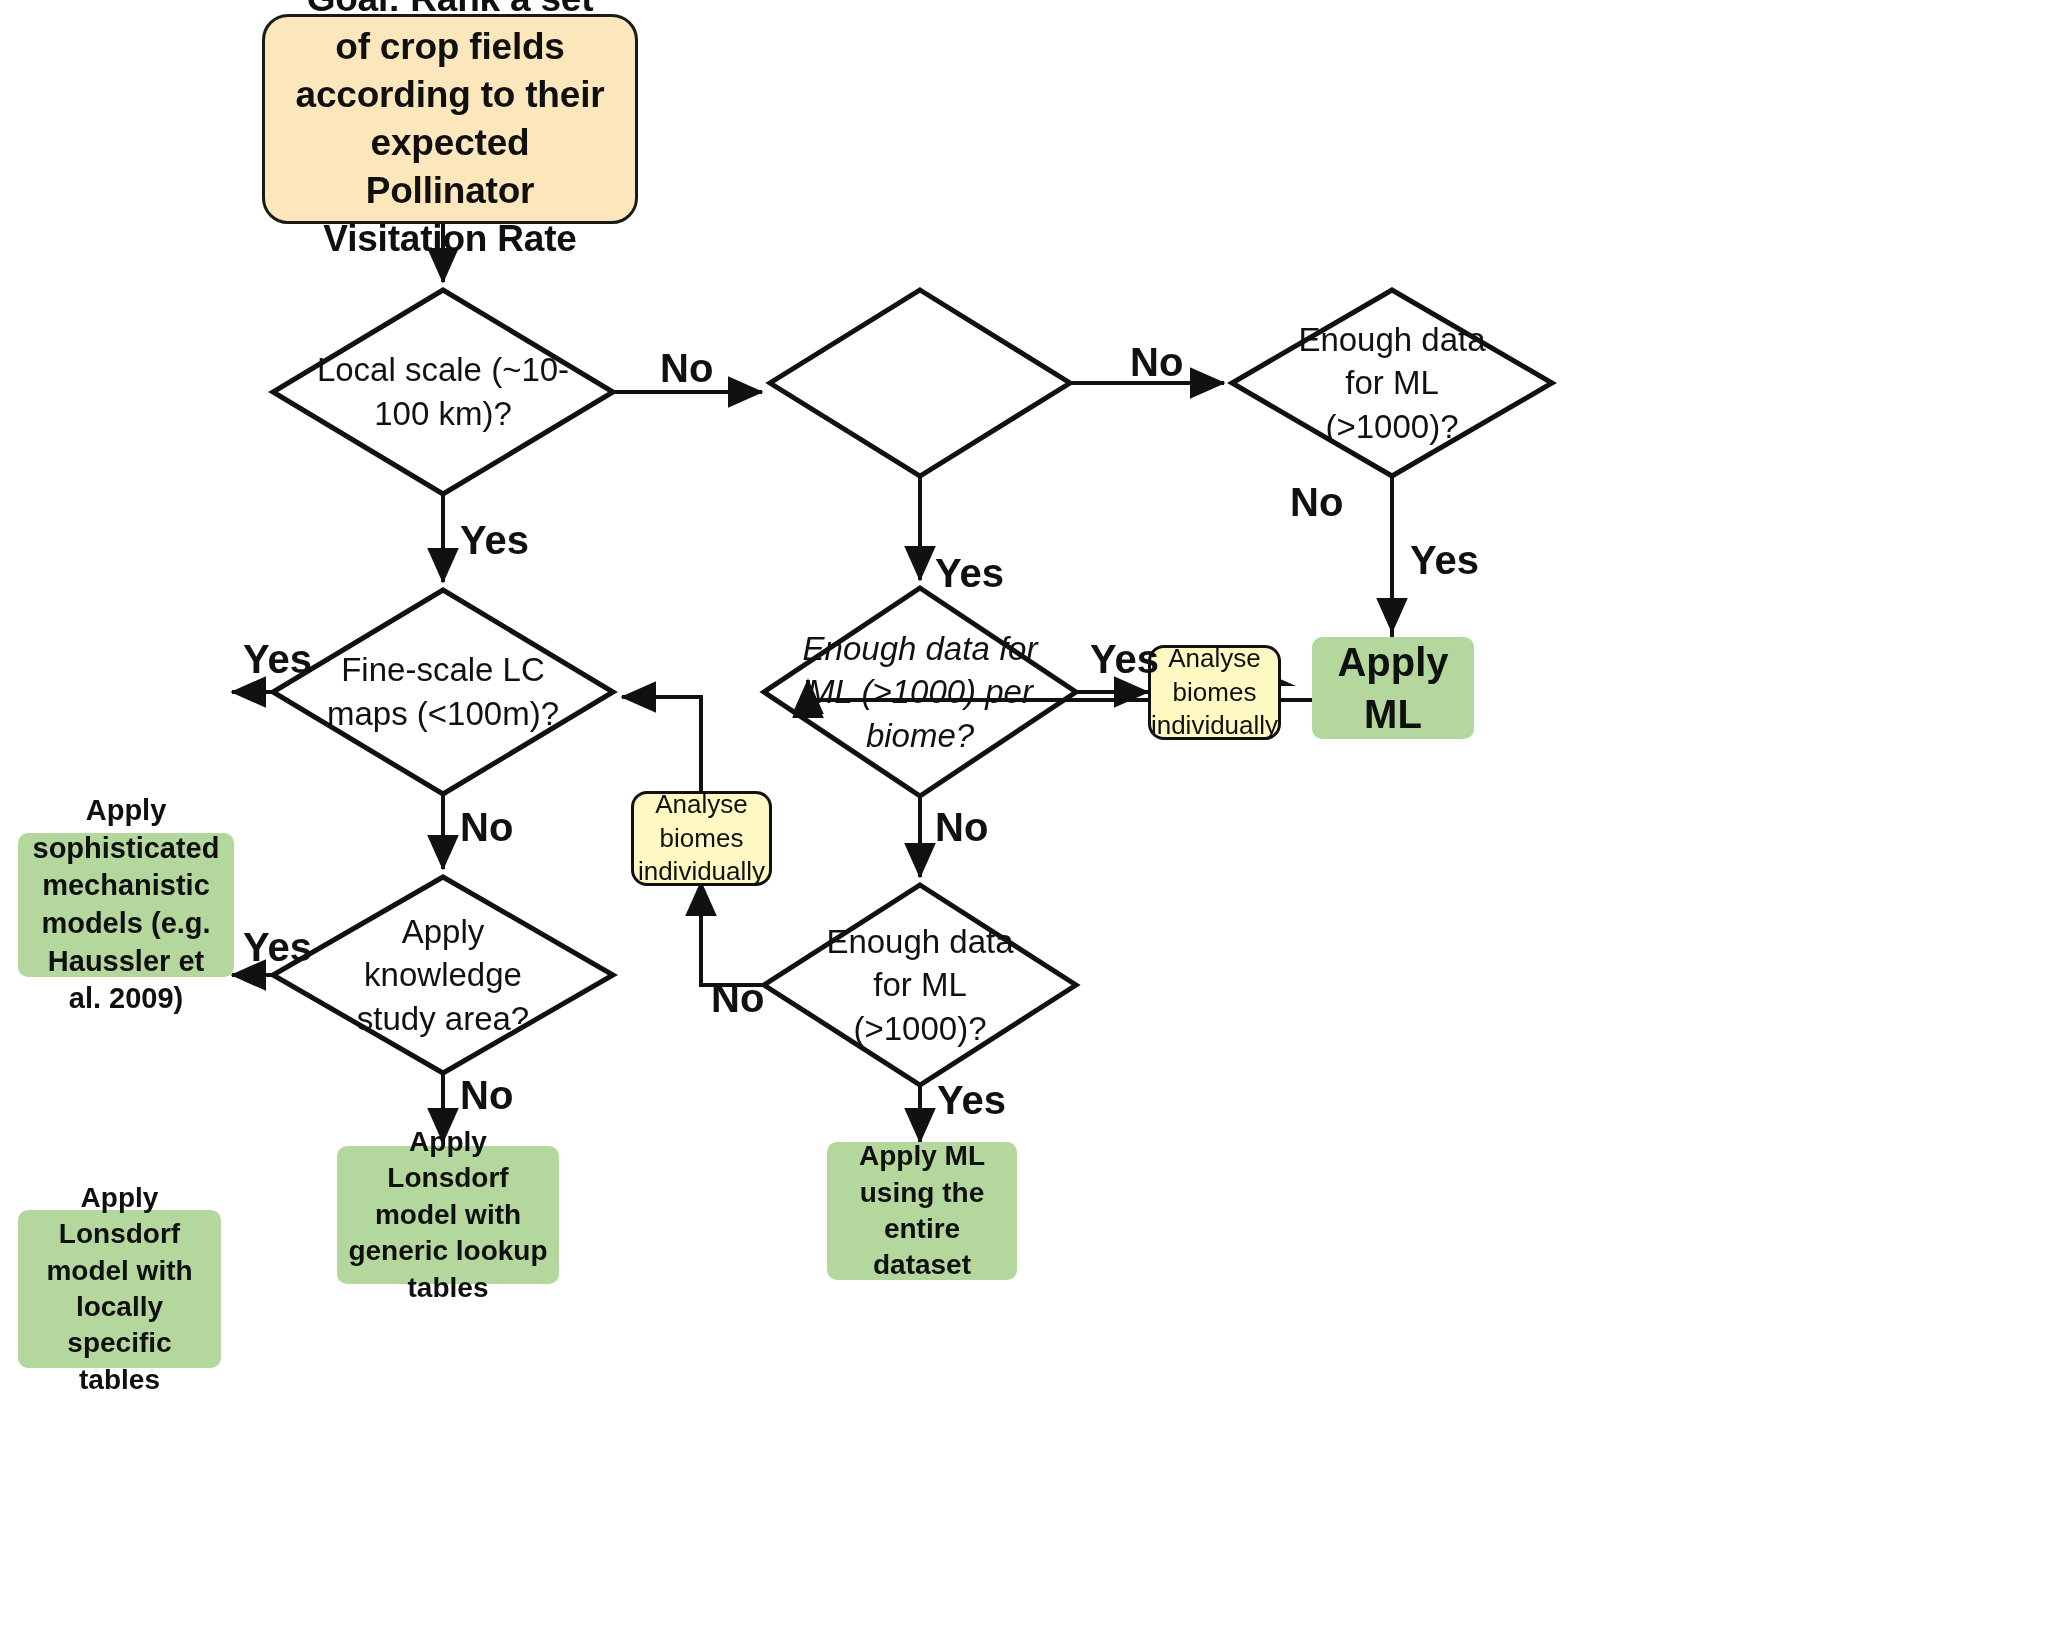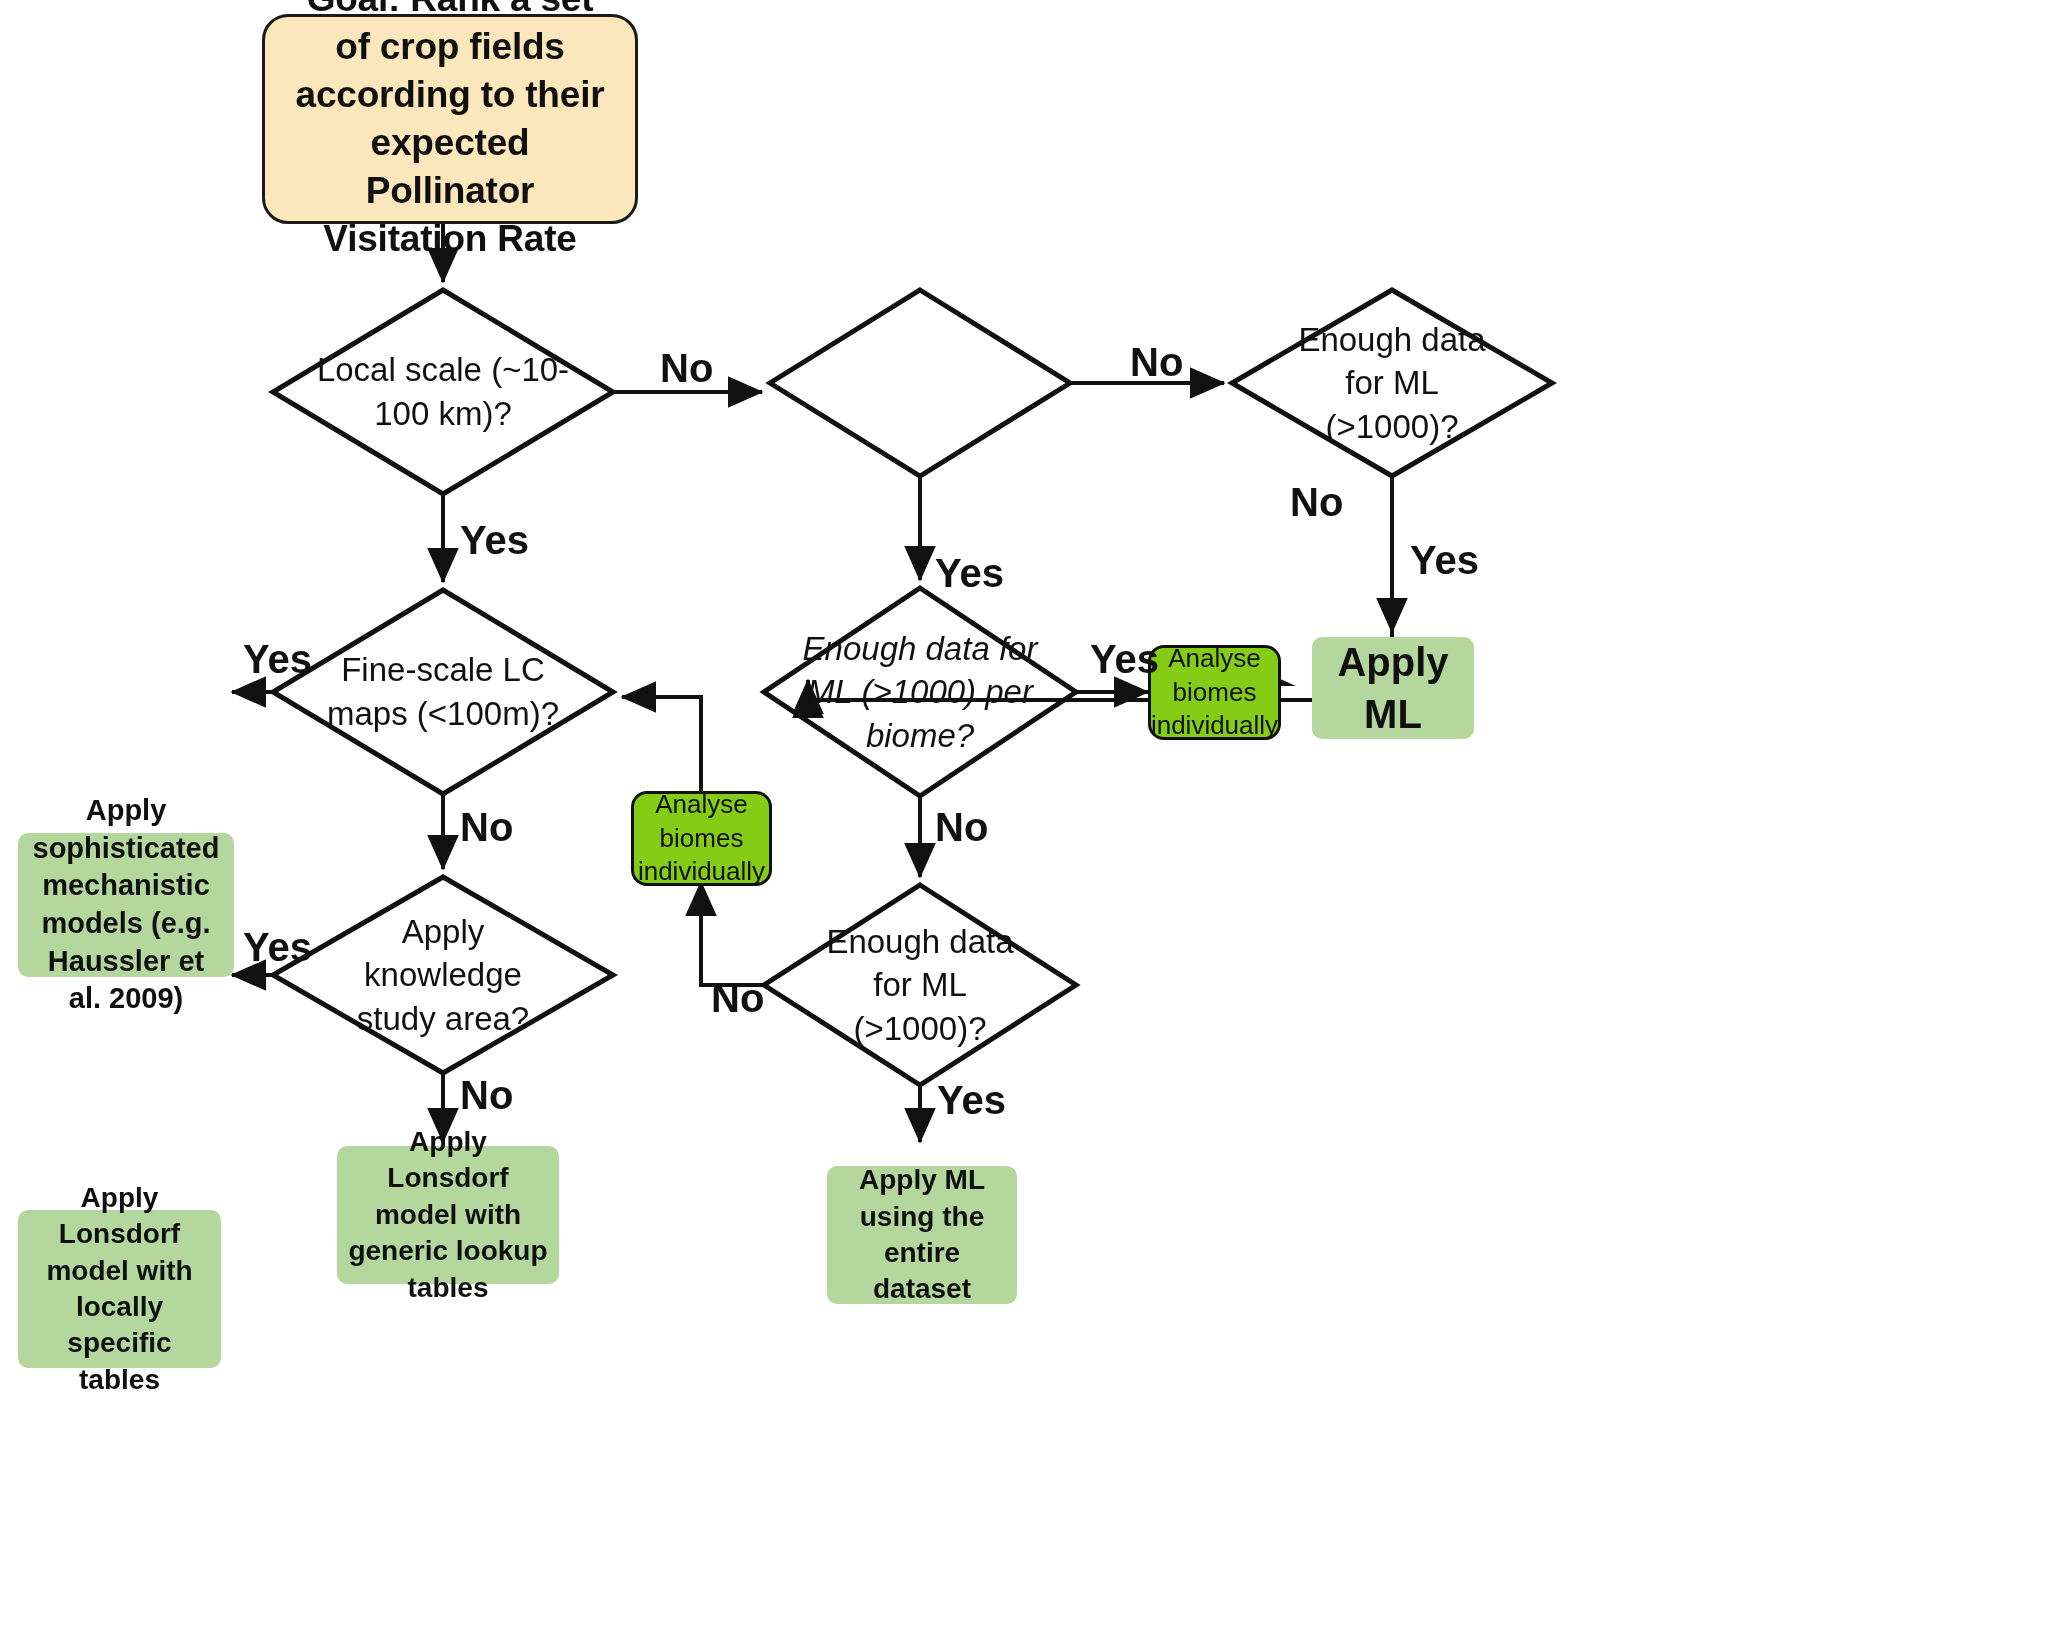--- a/index.html
+++ b/index.html
@@ -8,21 +8,21 @@
   #stage{position:relative;width:2067px;height:1644px;background:#fff;overflow:hidden;}
   svg.layer{position:absolute;left:0;top:0;width:2067px;height:1644px;}
   .node{position:absolute;display:flex;align-items:center;justify-content:center;text-align:center;box-sizing:border-box;}
   .node span{display:block;line-height:1.30;}
   .goal-box{background:#fbe7bb;border:3px solid #1a1a1a;border-radius:26px;}
   .goal-box span{font-weight:bold;font-size:37px;color:#101010;letter-spacing:-0.2px;}
   .green-box{background:#b4d79e;border:0;border-radius:10px;}
   .green-box span{font-weight:bold;font-size:29px;color:#101010;}
   .green-box.big span{font-size:28px;}
   .green-box.applyml span{font-size:40px;}
-  .proc-box{background:#84cc16;border:3px solid #111;border-radius:16px;}
+  .proc-box{background:#fef9c3;border:3px solid #111;border-radius:16px;}
   .proc-box span{font-size:26px;color:#111;}
   .diamond-label{position:absolute;display:flex;align-items:center;justify-content:center;text-align:center;pointer-events:none;}
   .diamond-label span{font-size:33px;color:#111;line-height:1.32;}
   .edge-label{position:absolute;font-size:40px;color:#111;white-space:nowrap;font-weight:bold;}
 </style>
 </head>
 <body>
 
 <div id="stage">
 
@@ -136,21 +136,21 @@
   </div>
 
   <div class="node green-box big" style="left:18px;top:1210px;width:203px;height:158px;padding:0 10px;">
     <span>Apply Lonsdorf model with locally specific tables</span>
   </div>
 
   <div class="node green-box big" style="left:337px;top:1146px;width:222px;height:138px;padding:0 10px;">
     <span>Apply Lonsdorf model with generic lookup tables</span>
   </div>
 
-  <div class="node green-box big" style="left:827px;top:1166px;width:190px;height:138px;padding:0 10px;">
+  <div class="node green-box big" style="left:827px;top:1142px;width:190px;height:138px;padding:0 10px;">
     <span>Apply ML using the entire dataset</span>
   </div>
 
   <div class="edge-label" style="left:660px;top:346px;">No</div>
   <div class="edge-label" style="left:460px;top:518px;">Yes</div>
   <div class="edge-label" style="left:1130px;top:340px;">No</div>
   <div class="edge-label" style="left:935px;top:551px;">Yes</div>
   <div class="edge-label" style="left:1290px;top:480px;">No</div>
   <div class="edge-label" style="left:1410px;top:538px;">Yes</div>
   <div class="edge-label" style="left:243px;top:637px;">Yes</div>

